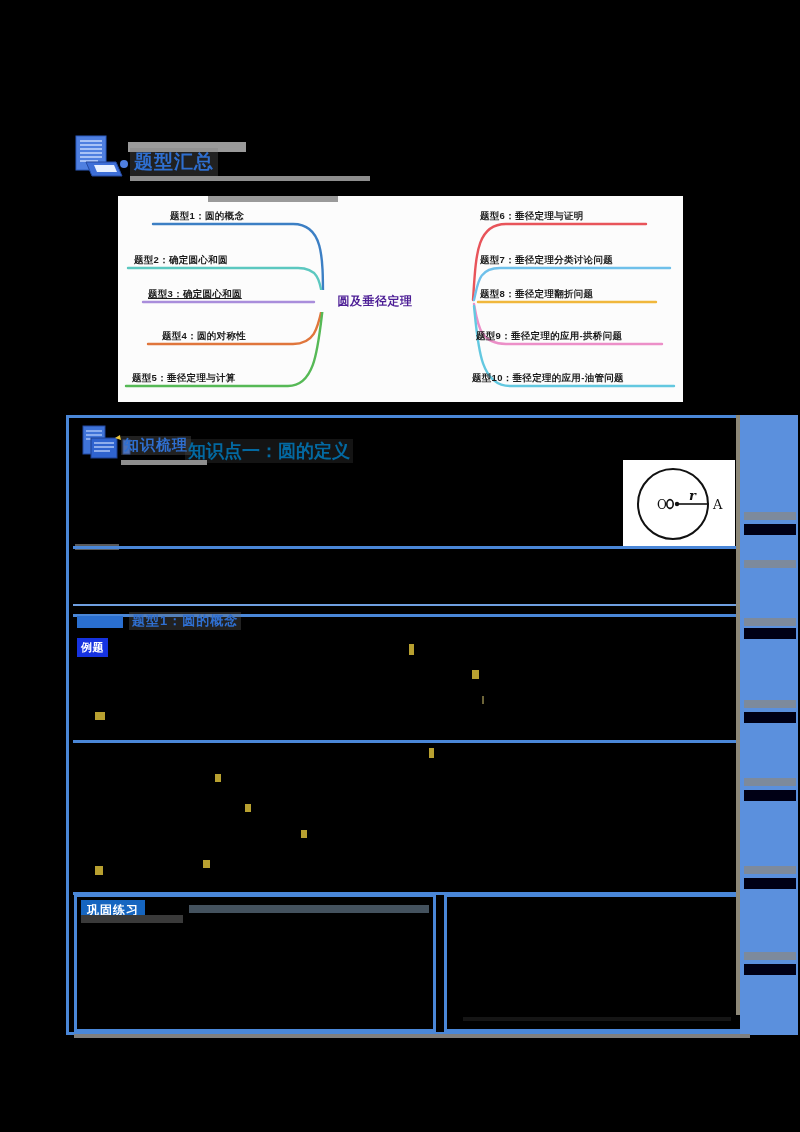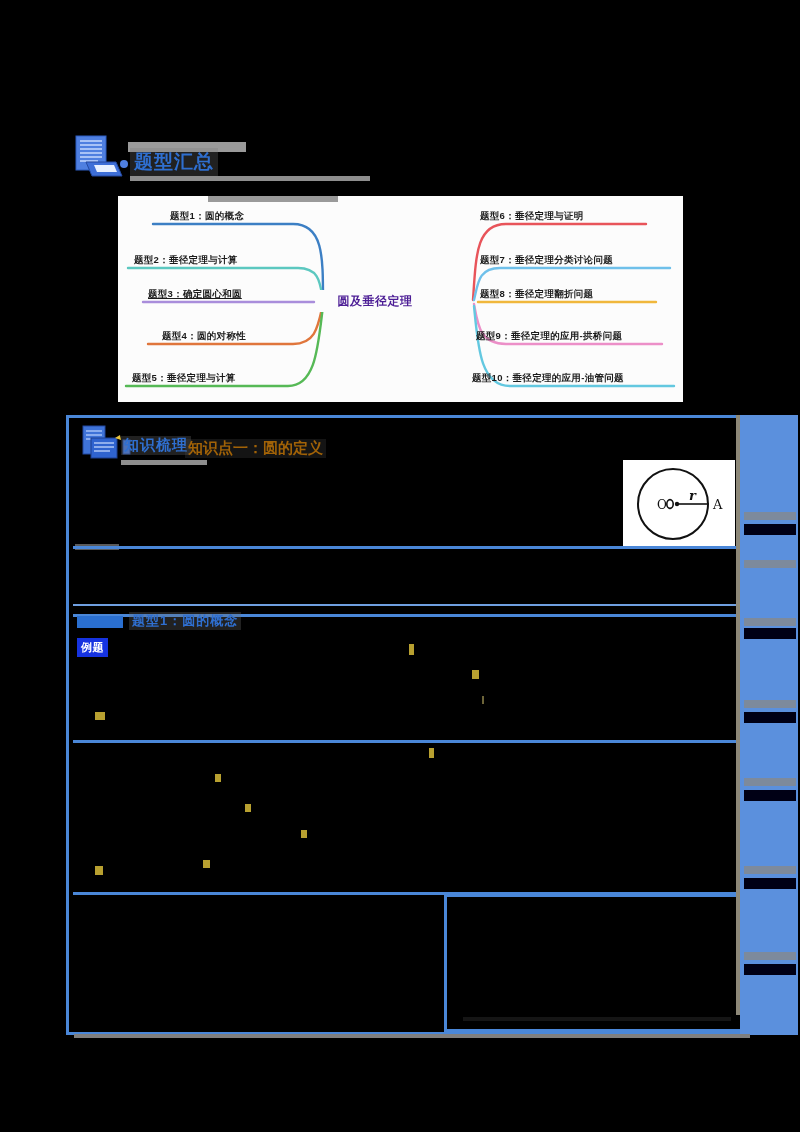--- a/index.html
+++ b/index.html
@@ -36,21 +36,21 @@
            background:#5b90dd;}
   .side-shadow{position:absolute;left:736px;top:415px;width:5px;height:600px;background:#8d8878;}
   .side-bar{position:absolute;left:744px;width:52px;height:11px;background:#000015;}
   .side-gray{position:absolute;left:744px;width:52px;height:8px;background:#7d8a9c;}
   .sec-div{position:absolute;left:4px;width:672px;height:3px;background:#4a87d8;}
   .sec-div-thin{position:absolute;left:4px;width:672px;height:2px;background:#6f9fe0;}
 
   .sec-icon{position:absolute;width:50px;height:40px;}
   .sec-title{position:absolute;font-size:15px;font-weight:bold;color:#2f6fd0;
              letter-spacing:1px;white-space:nowrap;background:rgba(110,110,110,.30);padding:0 3px;}
-  .sec-sub{position:absolute;font-size:15px;font-weight:bold;color:#a16207;
+  .sec-sub{position:absolute;font-size:18px;font-weight:bold;color:#0369a1;
            white-space:nowrap;background:rgba(90,90,90,.22);padding:0 3px;}
   .sec-rule{position:absolute;height:5px;background:#8e8e8e;}
 
   .badge{position:absolute;background:#1633e0;color:#fff;font-size:11px;font-weight:bold;
          padding:2px 4px;letter-spacing:.5px;white-space:nowrap;}
   .bluebadge{position:absolute;background:#1565c0;color:#fff;font-size:12px;font-weight:bold;
          padding:2px 6px;letter-spacing:1px;white-space:nowrap;}
 
   
   .figbox{position:absolute;left:626px;top:462px;width:112px;height:88px;
@@ -108,21 +108,21 @@
       <g fill="none" stroke-width="2.4" stroke-linecap="round">
         <path d="M528 28 L388 28 C358 28 358 60 355 104" stroke="#e8545a"></path>
         <path d="M552 72 L382 72 C360 72 360 88 356 104" stroke="#6fc0ea"></path>
         <path d="M538 106 L360 106" stroke="#f0b73c"></path>
         <path d="M544 148 L388 148 C362 148 360 130 356 108" stroke="#ec8fc8"></path>
         <path d="M556 190 L392 190 C362 190 360 150 356 110" stroke="#63c8e0"></path>
       </g>
     </svg>
 
     <div class="mm-label" style="left:52px;top:14px;">题型1：圆的概念</div>
-    <div class="mm-label" style="left:16px;top:58px;">题型2：垂径定理与计算</div>
+    <div class="mm-label" style="left:16px;top:58px;">题型2：确定圆心和圆</div>
     <div class="mm-label" style="left:30px;top:92px;text-decoration:underline;">题型3：确定圆心和圆</div>
     <div class="mm-label" style="left:44px;top:134px;">题型4：圆的对称性</div>
     <div class="mm-label" style="left:14px;top:176px;">题型5：垂径定理与计算</div>
 
     <div class="mm-center">圆及垂径定理</div>
 
     <div class="mm-label" style="left:362px;top:14px;">题型6：垂径定理与证明</div>
     <div class="mm-label" style="left:362px;top:58px;">题型7：垂径定理分类讨论问题</div>
     <div class="mm-label" style="left:362px;top:92px;">题型8：垂径定理翻折问题</div>
     <div class="mm-label" style="left:358px;top:134px;">题型9：垂径定理的应用-拱桥问题</div>
@@ -183,20 +183,25 @@
     <div class="mark-y" style="left:360px;top:330px;width:5px;height:10px;"></div>
     <div class="mark-y" style="left:146px;top:356px;width:6px;height:8px;"></div>
     <div class="mark-y" style="left:176px;top:386px;width:6px;height:8px;"></div>
     <div class="mark-y" style="left:232px;top:412px;width:6px;height:8px;"></div>
     <div class="mark-y" style="left:134px;top:442px;width:7px;height:8px;"></div>
     <div class="mark-y" style="left:26px;top:448px;width:8px;height:9px;"></div>
 
     <div class="sec-div" style="top:474px;"></div>
   </div>
 
+  <div class="bbox" style="left:74px;top:894px;width:362px;height:138px;">
+    <div class="bluebadge" style="left:4px;top:3px;">巩固练习</div>
+    <div class="mark-g" style="left:112px;top:8px;width:240px;height:8px;background:#44525e;"></div>
+    <div class="mark-g" style="left:4px;top:18px;width:102px;height:8px;background:#3a3a3a;"></div>
+  </div>
 
   <div class="bbox" style="left:444px;top:894px;width:306px;height:138px;">
     <div class="footline" style="left:16px;top:118px;"></div>
     <div class="mark-g" style="left:16px;top:120px;width:268px;height:4px;background:#151515;"></div>
   </div>
 
   <div class="side-shadow"></div>
   <div class="sidecol"></div>
   <div class="side-gray" style="top:512px;"></div>
   <div class="side-bar" style="top:524px;"></div>

